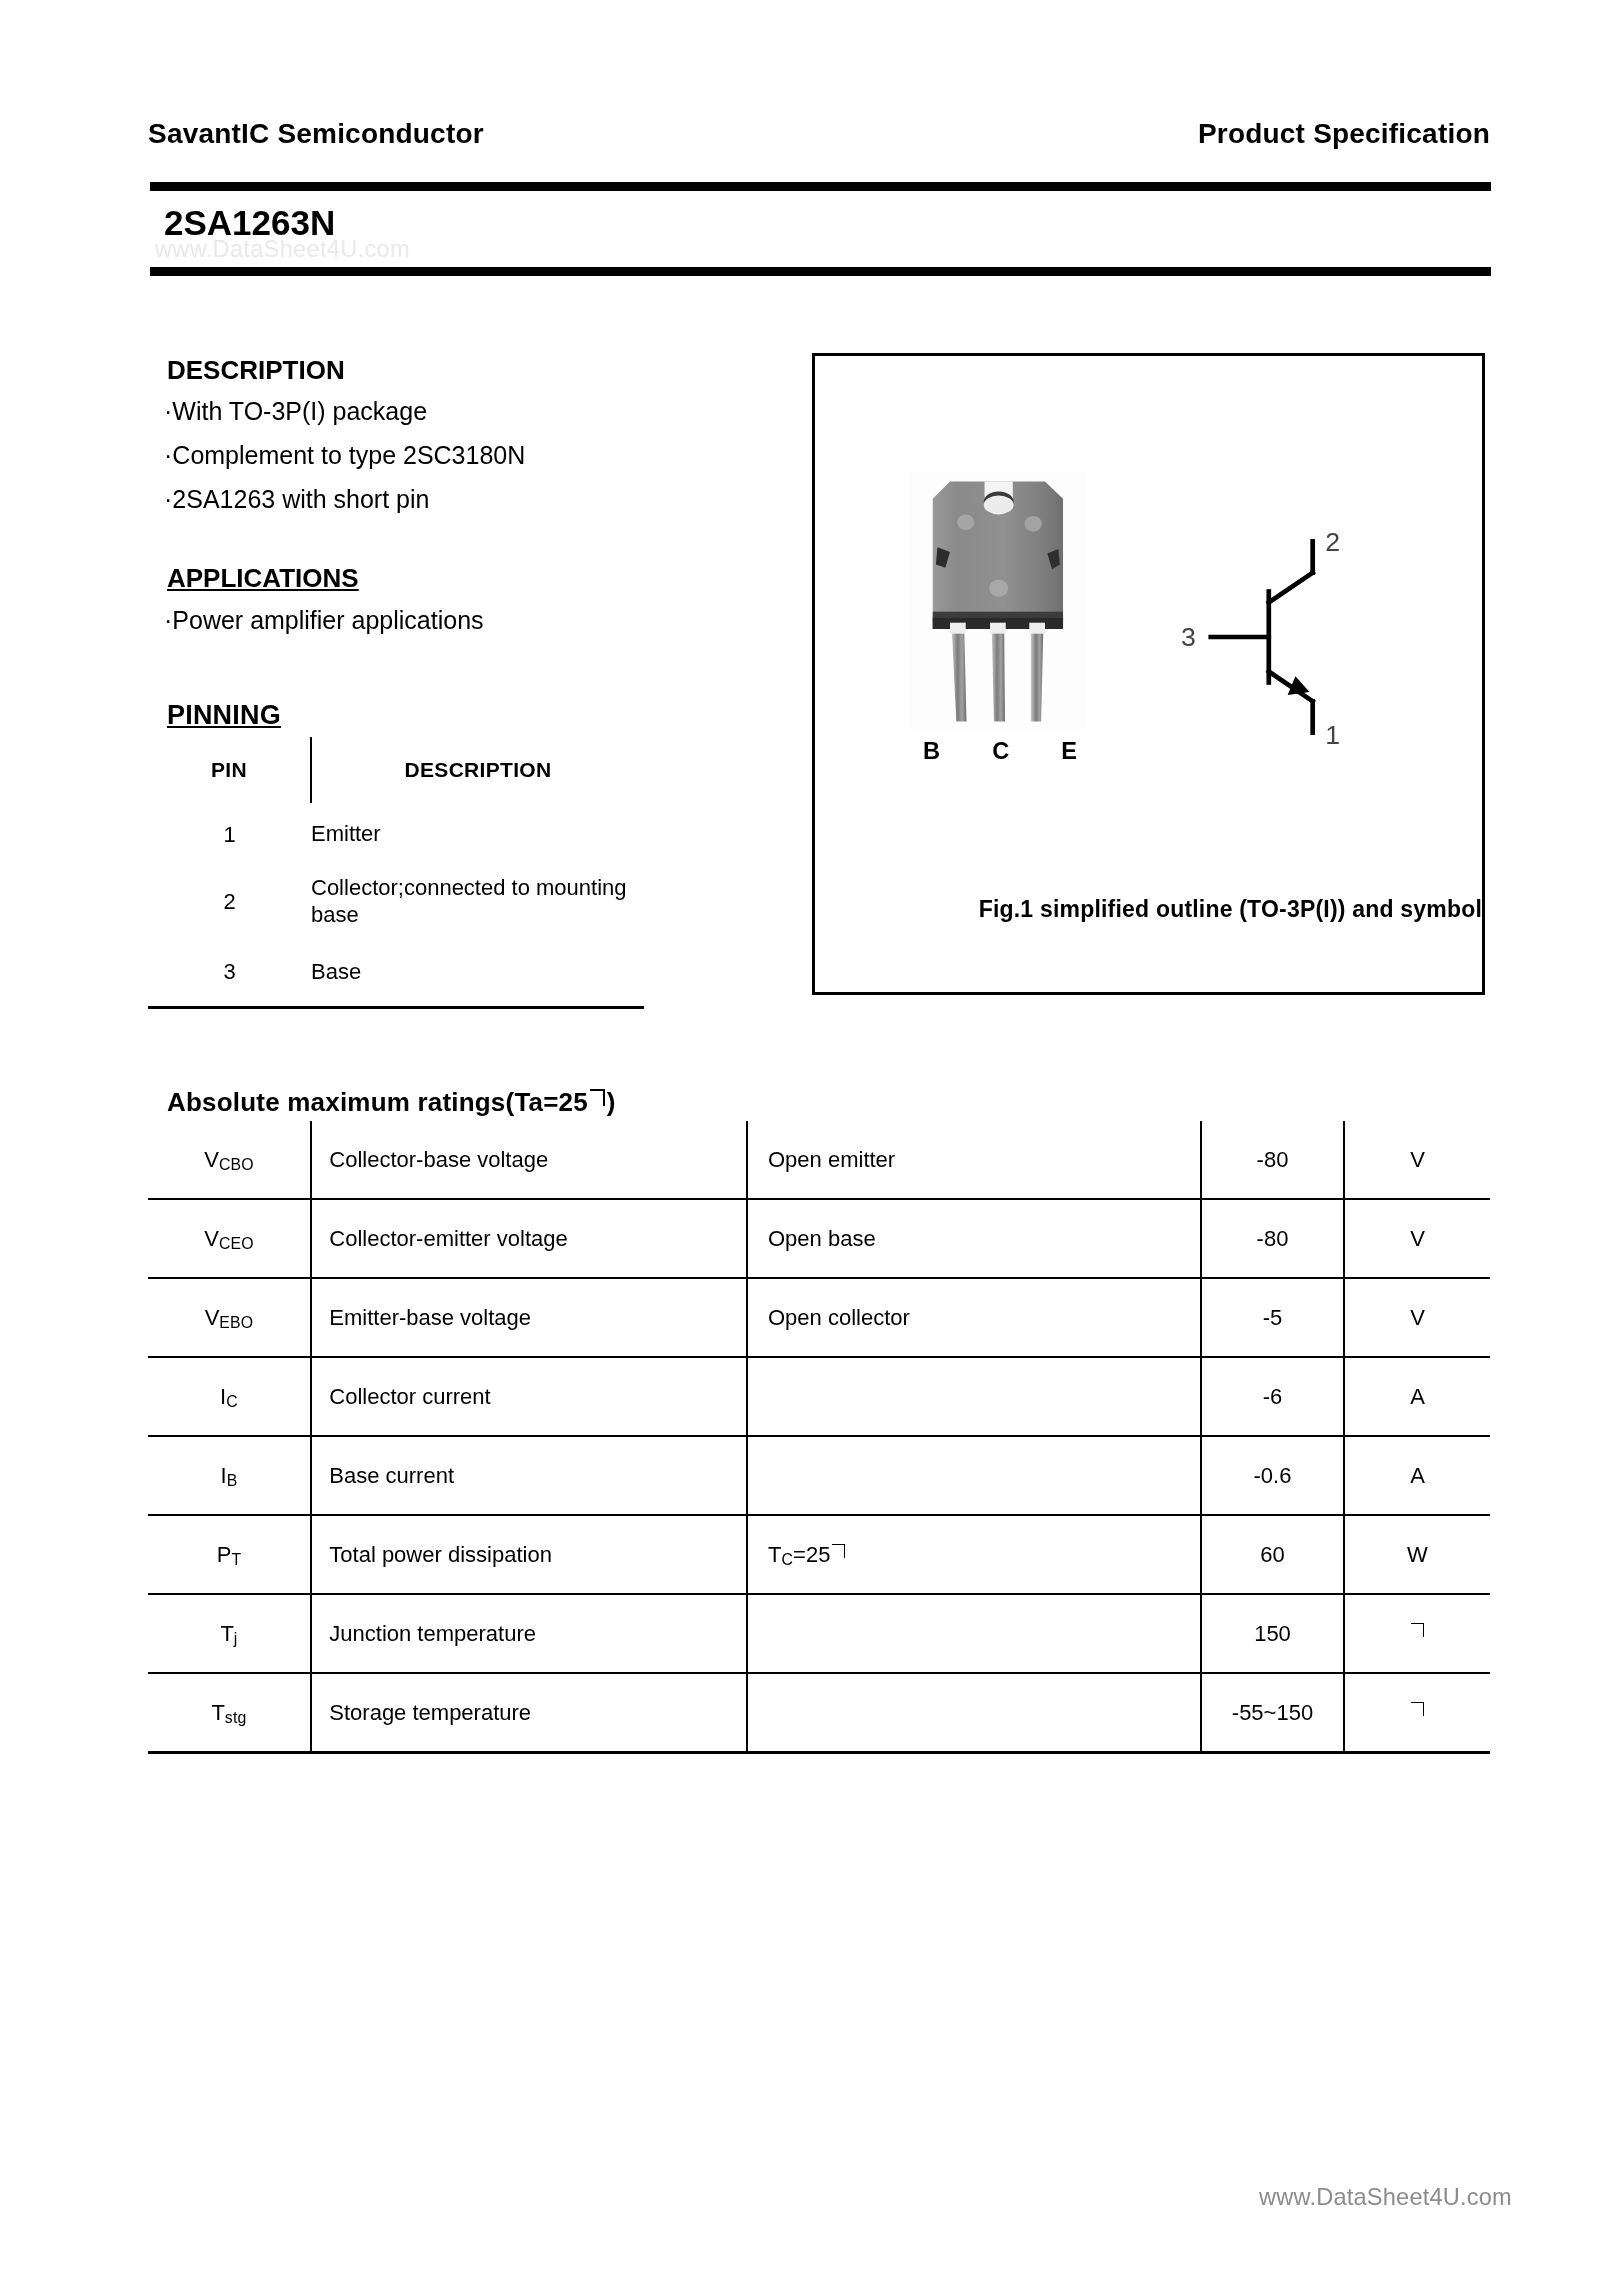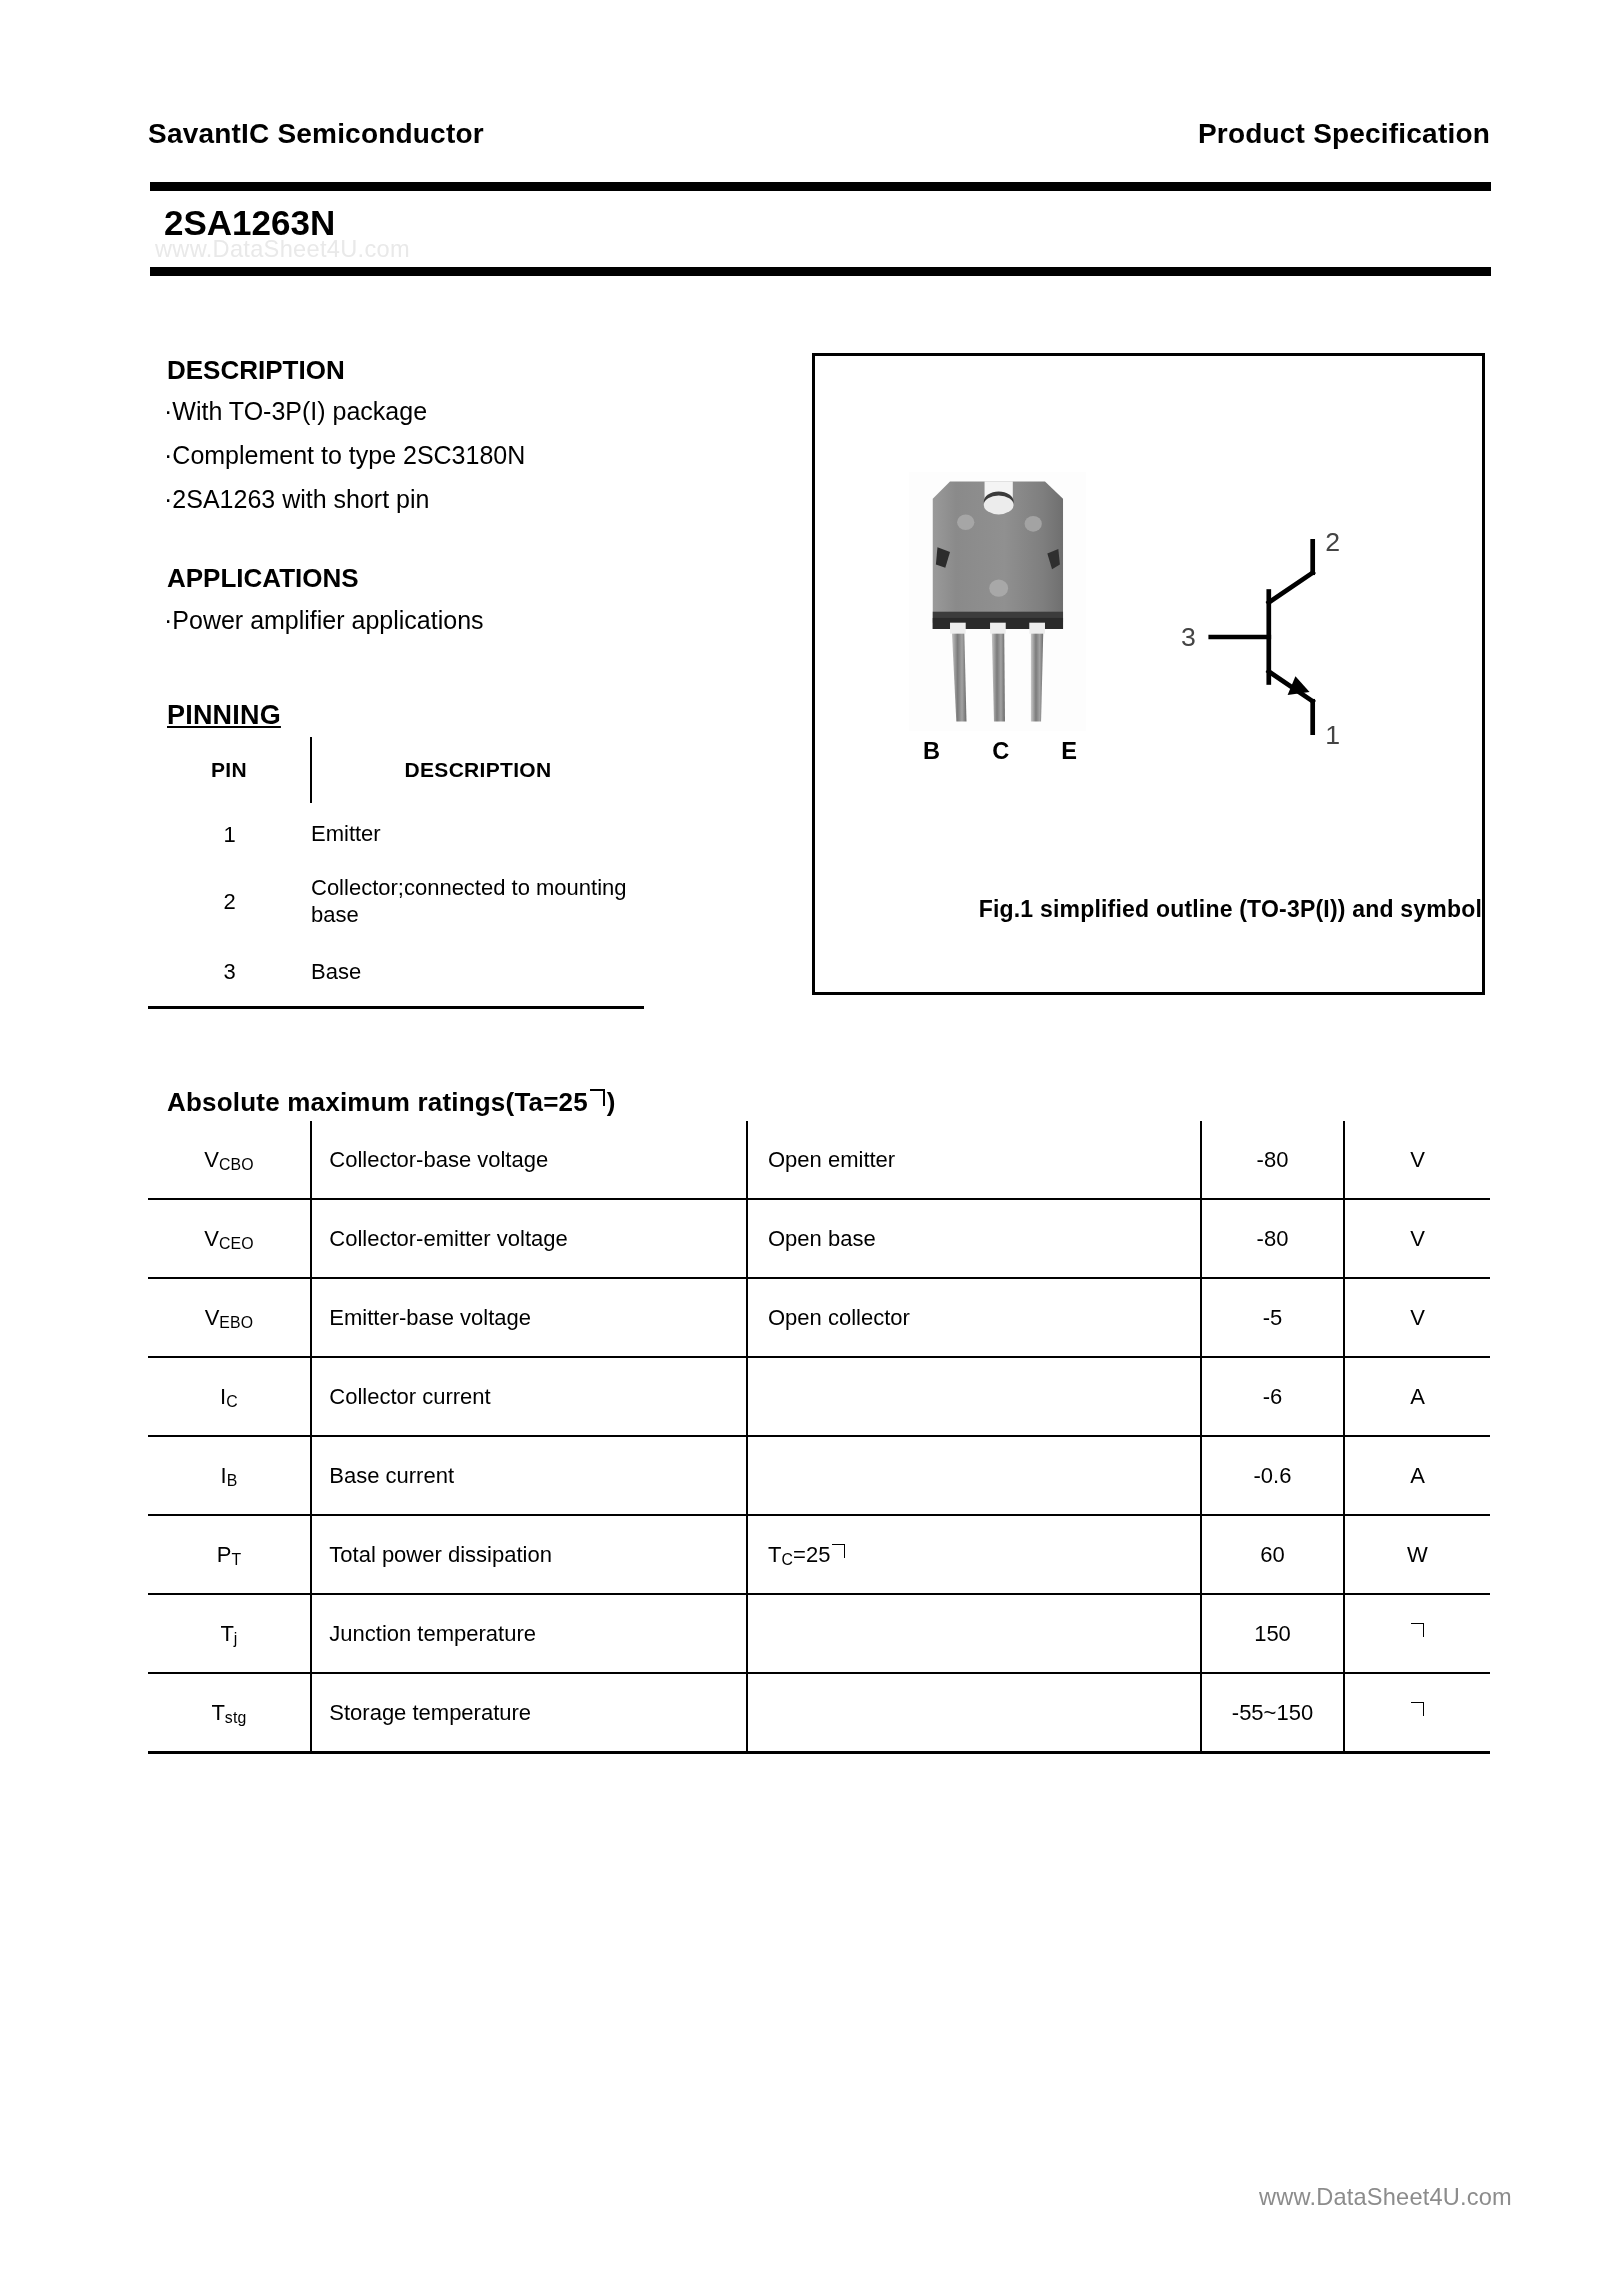--- a/index.html
+++ b/index.html
@@ -110,21 +110,21 @@
   }
   .sec-line {
     position: absolute;
     font-size: 25px;
     white-space: nowrap;
   }
   #desc-head { left: 160px; top: 347px; }
   #desc-l1   { left: 157px; top: 389px; }
   #desc-l2   { left: 157px; top: 433px; }
   #desc-l3   { left: 157px; top: 477px; }
-  #app-head  { left: 160px; top: 555px; }
+  #app-head  { left: 160px; top: 555px; text-decoration: underline; }
   #app-l1    { left: 157px; top: 598px; }
 
   
   #pinning-label {
     position: absolute;
     left: 160px;
     top: 692px;
     font-size: 27px;
     font-weight: bold;
     letter-spacing: 0.2px;

